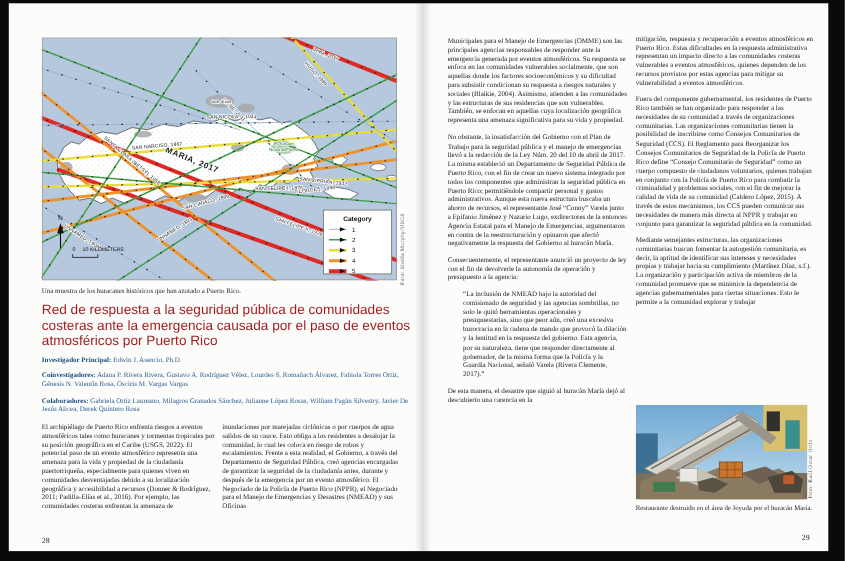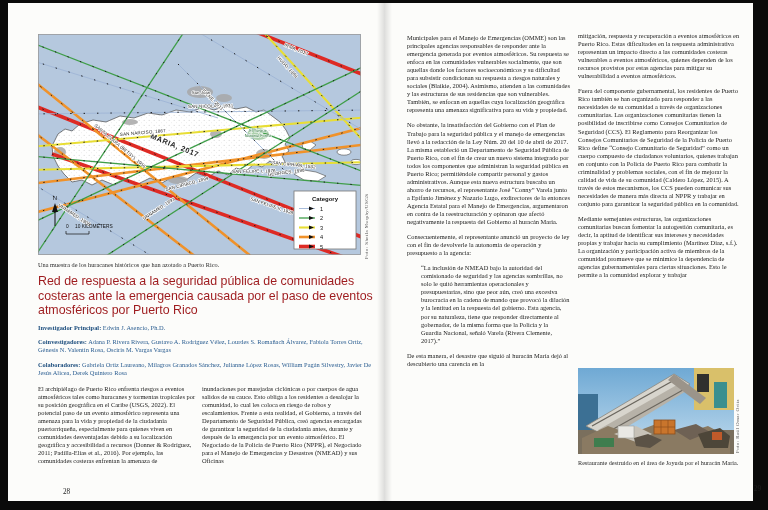--- a/index.html
+++ b/index.html
@@ -25,21 +25,21 @@
   .bodycol{font-size:6.4px;line-height:8.05px;color:#1c1c1c;overflow:hidden;}
   .bodycol p{margin:0 0 7px 0;}
   .bodycol p.quote{margin-left:14px;}
   .lp-col1{left:30px;top:382px;width:160px;height:98px;}
   .lp-col2{left:194px;top:382px;width:160px;height:98px;}
   .rp-col1{left:399px;top:31px;width:163px;height:444px;}
   .rp-col2{left:570px;top:29px;width:163px;height:334px;}
   .photo-wrap{left:570px;top:365px;width:156px;height:86px;}
   .photo-credit{left:727px;top:368px;height:82px;}
   .photo-caption{left:570px;top:456px;width:162px;font-size:6.2px;color:#2a2a2a;}
-  .pagenum{font-size:7.2px;color:#1e1e1e;margin-left:25px;}
+  .pagenum{font-size:7.2px;color:#1e1e1e;}
   .pn-left{left:30px;top:485px;}
   .pn-right{left:688px;top:482px;width:40px;text-align:right;}
 </style>
 </head>
 <body>
 
 <div class="spread">
 
   <div class="abs map-wrap">
     <svg width="323" height="221" viewBox="0 0 323 221">

